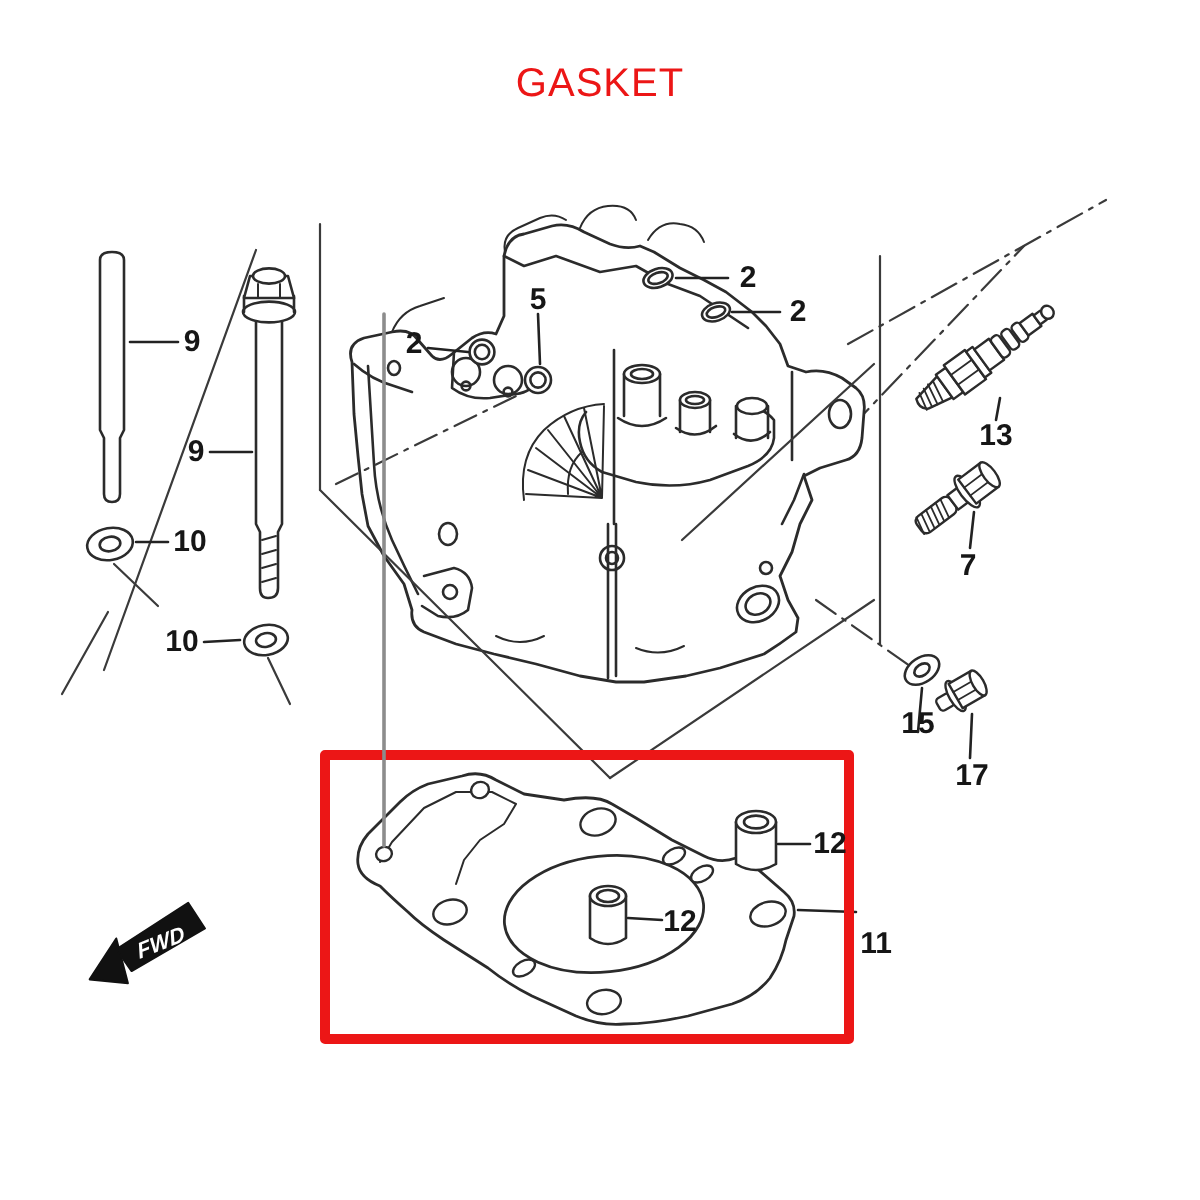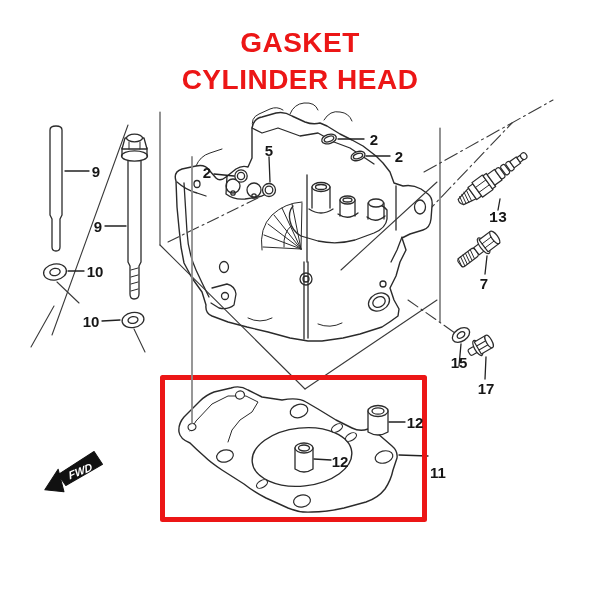--- a/index.html
+++ b/index.html
@@ -2,37 +2,36 @@
 <html style="--red: #ec1616; --axis-gray: #8c8c8c;"><head>
 <meta charset="utf-8">
 <style>
   html,body{margin:0;padding:0;background:#fff;}
   .stage{
     position:relative;width:600px;height:600px;background:#ffffff;
     font-family:"Liberation Sans",sans-serif;overflow:hidden;
   }
   .title{
     position:absolute;top:24px;left:0;right:0;text-align:center;
-    font-size:28px;line-height:37px;font-weight:bold;letter-spacing:.5px;
+    font-size:20px;line-height:37px;font-weight:normal;letter-spacing:.5px;
     color:var(--red,#ec1616);
   }
   .diagram-svg{position:absolute;left:0;top:0;}
   .part-label{
     position:absolute;transform:translate(-50%,-50%);
     font-size:15px;font-weight:bold;color:#161616;white-space:nowrap;
   }
 </style>
 </head>
 <body>
 
 <div class="stage">
 
   <div class="title">
     <div>GASKET</div>
-    <div>CYLINDER HEAD</div>
   </div>
 
   <svg class="diagram-svg" width="600" height="600" viewBox="0 0 600 600" stroke-linecap="round" stroke-linejoin="round">
 
     <g stroke="#3a3a3a" stroke-width="1.1" fill="none">
       <path d="M128,125 L52,335"></path>
       <path d="M160,112 L160,245"></path>
       <path d="M440,128 L440,322"></path>
       <path d="M424,172 L553,100" stroke-dasharray="14 4 2 4"></path>
       <path d="M408,232 L512,123" stroke-dasharray="14 4 2 4"></path>
@@ -264,21 +263,21 @@
 
   <div id="labels">
       <div class="part-label" style="left: 96px; top: 171px;">9</div>
       <div class="part-label" style="left: 98px; top: 226px;">9</div>
       <div class="part-label" style="left: 95px; top: 271px;">10</div>
       <div class="part-label" style="left: 91px; top: 321px;">10</div>
       <div class="part-label" style="left: 207px; top: 172px;">2</div>
       <div class="part-label" style="left: 269px; top: 150px;">5</div>
       <div class="part-label" style="left: 374px; top: 139px;">2</div>
       <div class="part-label" style="left: 399px; top: 156px;">2</div>
-      <div class="part-label" style="left: 498px; top: 218px; font-family: Liberation Mono, monospace;">13</div>
+      <div class="part-label" style="left: 498px; top: 218px;">13</div>
       <div class="part-label" style="left: 484px; top: 283px;">7</div>
       <div class="part-label" style="left: 459px; top: 362px;">15</div>
       <div class="part-label" style="left: 486px; top: 388px;">17</div>
       <div class="part-label" style="left: 340px; top: 461px;">12</div>
       <div class="part-label" style="left: 415px; top: 422px;">12</div>
       <div class="part-label" style="left: 438px; top: 456px; margin-top: 16px;">11</div>
     </div>
 
 </div>
 

